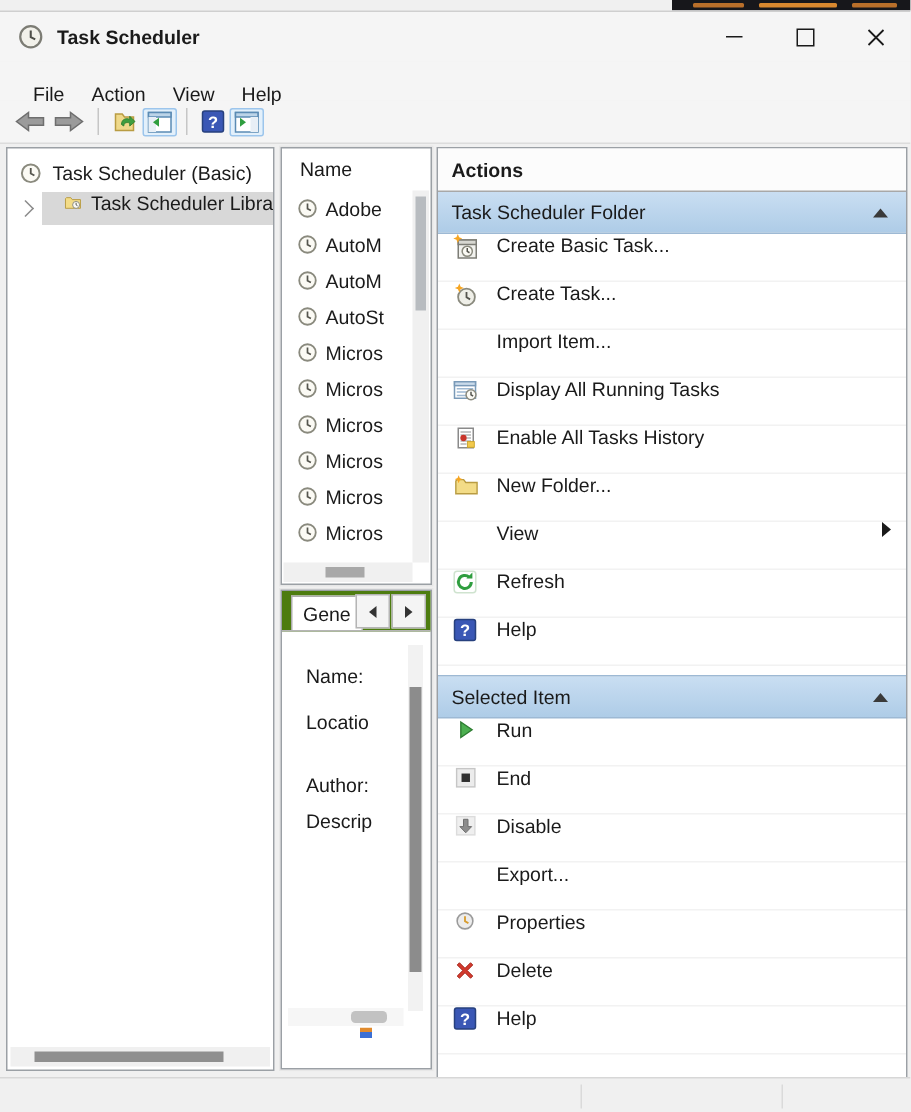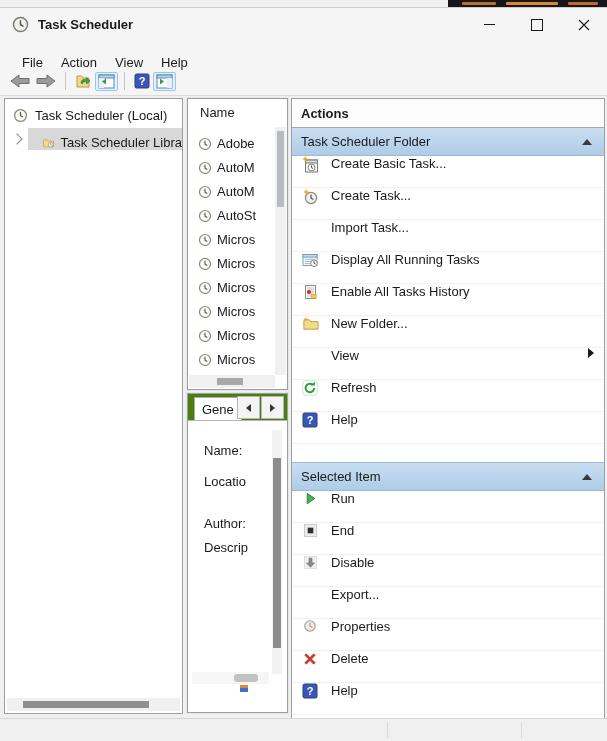--- a/index.html
+++ b/index.html
@@ -40,30 +40,30 @@
   .left-panel{left:4px;top:90px;width:179px;height:616px;}
   .mid-top{left:187px;top:90px;width:101px;height:292px;box-shadow:0 0 0 1px #e7e7e7;}
   .mid-bottom{left:187px;top:385px;width:101px;height:320px;box-shadow:0 0 0 1px #e7e7e7, 2px 2px 0 0 #efefef;}
   .actions-panel{left:291px;top:90px;width:314px;height:621px;border-color:#9ba0a5;}
 
   
   .tree-row{display:flex;align-items:center;height:24px;font-size:13px;white-space:nowrap;overflow:hidden;}
   .tree-root{padding-left:8px;margin-top:4px;}
   .tree-root .lbl{margin-left:7px;}
   .tree-child{padding-left:8px;}
-  .tree-child .sel{display:flex;align-items:flex-end;background:#d8d8d8;height:22px;padding-left:15px;flex:1;overflow:hidden;}
+  .tree-child .sel{display:flex;align-items:flex-start;background:#d8d8d8;height:22px;padding-left:15px;flex:1;overflow:hidden;}
   .tree-child .lbl{margin-left:6px;}
   .chevron{width:7px;height:7px;border-top:1.4px solid #8a8a8a;border-right:1.4px solid #8a8a8a;transform:rotate(45deg);margin-right:7px;flex:none;}
   .hscroll{position:absolute;left:2px;right:2px;bottom:2px;height:13px;background:#f0f0f0;}
   .hscroll .thumb{position:absolute;top:3px;height:7px;background:#8f8f8f;}
 
   
   .list-header{font-size:13px;padding:6px 0 4px 12px;}
   .list-body{position:absolute;top:28px;left:1px;right:12px;bottom:14px;overflow:hidden;}
-  .list-row{display:flex;align-items:flex-end;height:24px;padding-left:9px;font-size:13px;white-space:nowrap;}
+  .list-row{display:flex;align-items:center;height:24px;padding-left:9px;font-size:13px;white-space:nowrap;}
   .list-row .lbl{margin-left:5px;}
   .vscroll{position:absolute;top:28px;right:1px;width:11px;bottom:14px;background:#f0f0f0;}
   .vscroll .thumb{position:absolute;left:2px;right:2px;background:#b8bcc0;}
   .mid-top .hscroll2{position:absolute;left:1px;right:12px;bottom:1px;height:13px;background:#f0f0f0;}
   .mid-top .hscroll2 .thumb{position:absolute;left:28px;top:3px;width:26px;height:7px;background:#a8a8a8;}
 
   
   .tabstrip{height:26px;display:flex;align-items:flex-end;border-bottom:1px solid #b5b5b5;background:#4d7c0f;position:relative;}
   .tab{background:#fff;border:1px solid #adadad;border-bottom:none;height:22px;display:flex;align-items:center;padding:0 7px;margin-left:6px;font-size:13px;white-space:nowrap;overflow:hidden;max-width:44px;}
   .tab-arrows{position:absolute;right:3px;top:2px;display:flex;}
@@ -79,21 +79,21 @@
   .dhscroll .thumb{position:absolute;left:42px;top:2px;width:24px;height:8px;background:#c2c2c2;border-radius:3px;}
   .icon-frag{position:absolute;left:52px;top:291px;width:8px;height:7px;overflow:hidden;}
   .icon-frag .a{height:3px;background:#e08a2d;}
   .icon-frag .b{height:4px;background:#3b6fd4;}
 
   
   .actions-title{height:28px;display:flex;align-items:center;padding-left:9px;font-size:13px;font-weight:bold;background:#fcfcfc;border-bottom:1px solid #a8a8a8;}
   .section-header{height:27px;display:flex;align-items:center;padding:0 12px 0 9px;font-size:13px;
     background:linear-gradient(#c9def2,#aecce7);border-bottom:1px solid #9db9d4;}
   .section-header .collapse{margin-left:auto;width:0;height:0;border-left:5px solid transparent;border-right:5px solid transparent;border-bottom:6px solid #3a3a3a;}
-  .sec2{margin-top:18px;border-top:1px solid #9db9d4;gap:27px;}
+  .sec2{margin-top:6px;border-top:1px solid #9db9d4;gap:27px;}
   .action-row{height:31px;display:flex;font-size:13px;border-bottom:1px solid #f2f2f2;cursor:default;}
   .action-row .ic{width:18px;margin-left:9px;display:flex;justify-content:center;flex:none;}
   .action-row .lbl{margin-left:12px;white-space:nowrap;}
   .submenu-arrow{margin-left:auto;margin-right:10px;width:0;height:0;border-top:5px solid transparent;border-bottom:5px solid transparent;border-left:6px solid #1a1a1a;}
 
   
   .statusbar{position:absolute;left:0;right:0;bottom:0;height:23px;background:#f0f0f0;border-top:1px solid #d7d7d7;}
   .sb-sep{position:absolute;top:4px;bottom:3px;width:1px;background:#dadada;}
 </style>
 </head>
@@ -179,21 +179,21 @@
       </svg>
     </span>
   </div>
 
   <div class="panel left-panel">
     <div class="tree-row tree-root">
       <svg width="15" height="15" viewBox="0 0 16 16">
         <circle cx="8" cy="8" r="6.3" fill="#fbfaf4" stroke="#8a8a7e" stroke-width="1.4"></circle>
         <path d="M8 4.2V8.2L10.6 9.6" fill="none" stroke="#55554e" stroke-width="1.3"></path>
       </svg>
-      <span class="lbl">Task Scheduler (Local)</span>
+      <span class="lbl">Task Scheduler (Basic)</span>
     </div>
     <div class="tree-row tree-child">
       <span class="chevron"></span>
       <span class="sel">
         <svg width="16" height="14" viewBox="0 0 18 15">
           <path d="M1 3.5 L1 13.5 L16.5 13.5 L16.5 4.5 L8 4.5 L6.5 2.5 L2 2.5 Z" fill="#f3dc87" stroke="#b99c42"></path>
           <circle cx="12" cy="10" r="3.6" fill="#fbfaf4" stroke="#8a8a7e"></circle>
           <path d="M12 7.8V10l1.5.9" stroke="#55554e" stroke-width="1" fill="none"></path>
         </svg>
         <span class="lbl">Task Scheduler Libra</span>
@@ -341,21 +341,21 @@
         <svg width="17" height="17" viewBox="0 0 17 17">
           <circle cx="9" cy="10" r="5.6" fill="#efefe8" stroke="#8a8a7e" stroke-width="1.2"></circle>
           <path d="M9 6.6v3.6l2.4 1.4" stroke="#55554e" fill="none" stroke-width="1.2"></path>
           <path d="M4.2 1 L5.1 3.1 L7.2 4 L5.1 4.9 L4.2 7 L3.3 4.9 L1.2 4 L3.3 3.1 Z" fill="#f6a623"></path>
         </svg>
       </span>
       <span class="lbl">Create Task...</span>
     </div>
     <div class="action-row">
       <span class="ic"></span>
-      <span class="lbl">Import Task...</span>
+      <span class="lbl">Import Item...</span>
     </div>
     <div class="action-row">
       <span class="ic">
         <svg width="17" height="16" viewBox="0 0 17 16">
           <rect x="1" y="2.5" width="14" height="11" fill="#ffffff" stroke="#7a9ab8"></rect>
           <rect x="1" y="2.5" width="14" height="2.6" fill="#c9daea" stroke="#7a9ab8"></rect>
           <path d="M2.5 7.2h11M2.5 9.4h11M2.5 11.6h7" stroke="#9db8d2" stroke-width="1"></path>
           <circle cx="12" cy="11.2" r="3.3" fill="#fbfaf4" stroke="#8a8a7e"></circle>
           <path d="M12 9.2v2l1.4.8" stroke="#55554e" fill="none"></path>
         </svg>

